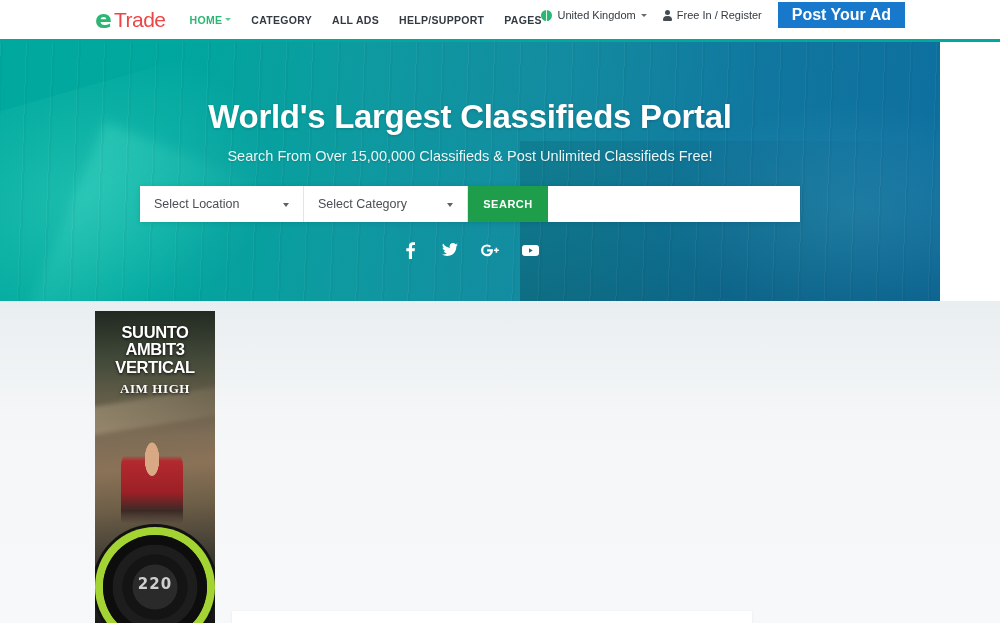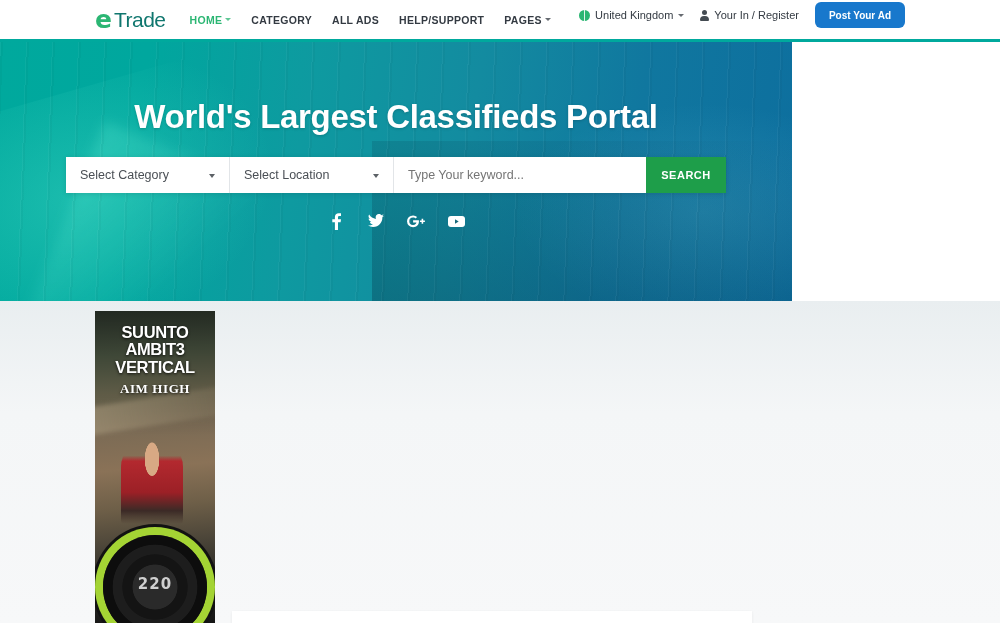--- a/index.html
+++ b/index.html
@@ -21,21 +21,21 @@
   .logo-wrap {
     display: flex; align-items: center;
     margin-left: 95px; gap: 3px;
   }
   .logo-e {
     font-size: 25px; font-weight: bold; color: #2bb673;
     line-height: 1; letter-spacing: -1px;
     font-family: "DejaVu Sans", sans-serif;
   }
   .logo-text {
-    font-size: 21px; color: #0f766e; letter-spacing: -0.5px;
+    font-size: 21px; color: #ef4444; letter-spacing: -0.5px;
     font-weight: 400;
   }
   .mainnav { display: flex; align-items: center; margin-left: 24px; gap: 20px; }
   .navitem {
     font-size: 10.5px; font-weight: bold; color: #333a42;
     letter-spacing: 0.3px; white-space: nowrap;
     display: flex; align-items: center; gap: 3px; cursor: pointer;
   }
   .navitem.active { color: #2bb673; }
   .caret {
@@ -65,29 +65,29 @@
   }
   .user-ic::before {
     content: ""; position: absolute; left: 2px; top: 0;
     width: 5px; height: 5px; border-radius: 50%; background: #444b52;
   }
   .user-ic::after {
     content: ""; position: absolute; left: 0; top: 6px;
     width: 9px; height: 5px; border-radius: 4px 4px 1px 1px; background: #444b52;
   }
   .postad-btn {
-    background: #1878cc; color: #fff; font-size: 10px; font-weight: bold;
-    padding: 0 14px; height: 26px; border: none; border-radius: 6px;
+    background: #1878cc; color: #fff; font-size: 16px; font-weight: bold;
+    padding: 0 14px; height: 26px; border: none; border-radius: 0;
     display: flex; align-items: center; justify-content: center;
     cursor: pointer; white-space: nowrap;
   }
 
   
   .hero {
-    position: relative; width: 792px; height: 259px;
+    position: relative; width: 940px; height: 259px;
     background:
       linear-gradient(100deg,
         #00a99d 0%, #00a79e 18%, #0e9aa0 38%,
         #138ba0 58%, #10779f 78%, #0d6e9e 100%);
     overflow: hidden;
   }
   .hero-stripes {
     position: absolute; inset: 0;
     background: repeating-linear-gradient(
       92deg,
@@ -303,47 +303,47 @@
   </nav>
 
   <div class="topright">
     <div class="tr-item">
       <i class="globe-ic"></i>
       <span>United Kingdom</span>
       <i class="caret"></i>
     </div>
     <div class="tr-item">
       <i class="user-ic"></i>
-      <span>Your In / Register</span>
+      <span>Free In / Register</span>
     </div>
     <button class="postad-btn">Post Your Ad</button>
   </div>
 </div>
 
 <section class="hero">
   <div class="hero-glow-a"></div>
   <div class="hero-glow-b"></div>
   <div class="hero-glow-c"></div>
   <div class="hero-dark-b"></div>
   <div class="hero-stripes"></div>
 
   <div class="hero-inner">
     <h1 class="hero-title">World's Largest Classifieds Portal</h1>
+    <p class="hero-sub">Search From Over 15,00,000 Classifieds &amp; Post Unlimited Classifieds Free!</p>
   </div>
 
   <div class="searchbar">
+    <div class="sb-select">
+      <span>Select Location</span>
+      <i class="sel-caret"></i>
+    </div>
     <div class="sb-select">
       <span>Select Category</span>
       <i class="sel-caret"></i>
     </div>
-    <div class="sb-select">
-      <span>Select Location</span>
-      <i class="sel-caret"></i>
-    </div>
-    <input class="sb-input" type="text" placeholder="Type Your keyword..." style="">
     <button class="sb-btn">SEARCH</button>
   </div>
 
   <div class="socials">
     <a class="soc">
       <svg width="9" height="17" viewBox="0 0 9 17" fill="currentColor">
           <path d="M6 17V9.3h2.6l.4-3H6V4.4c0-.87.24-1.46 1.5-1.46H9V.26C8.74.22 7.8.14 6.7.14 4.4.14 2.9 1.53 2.9 4.08V6.3H.3v3h2.6V17H6z"></path>
         </svg>
     </a>
     <a class="soc">

